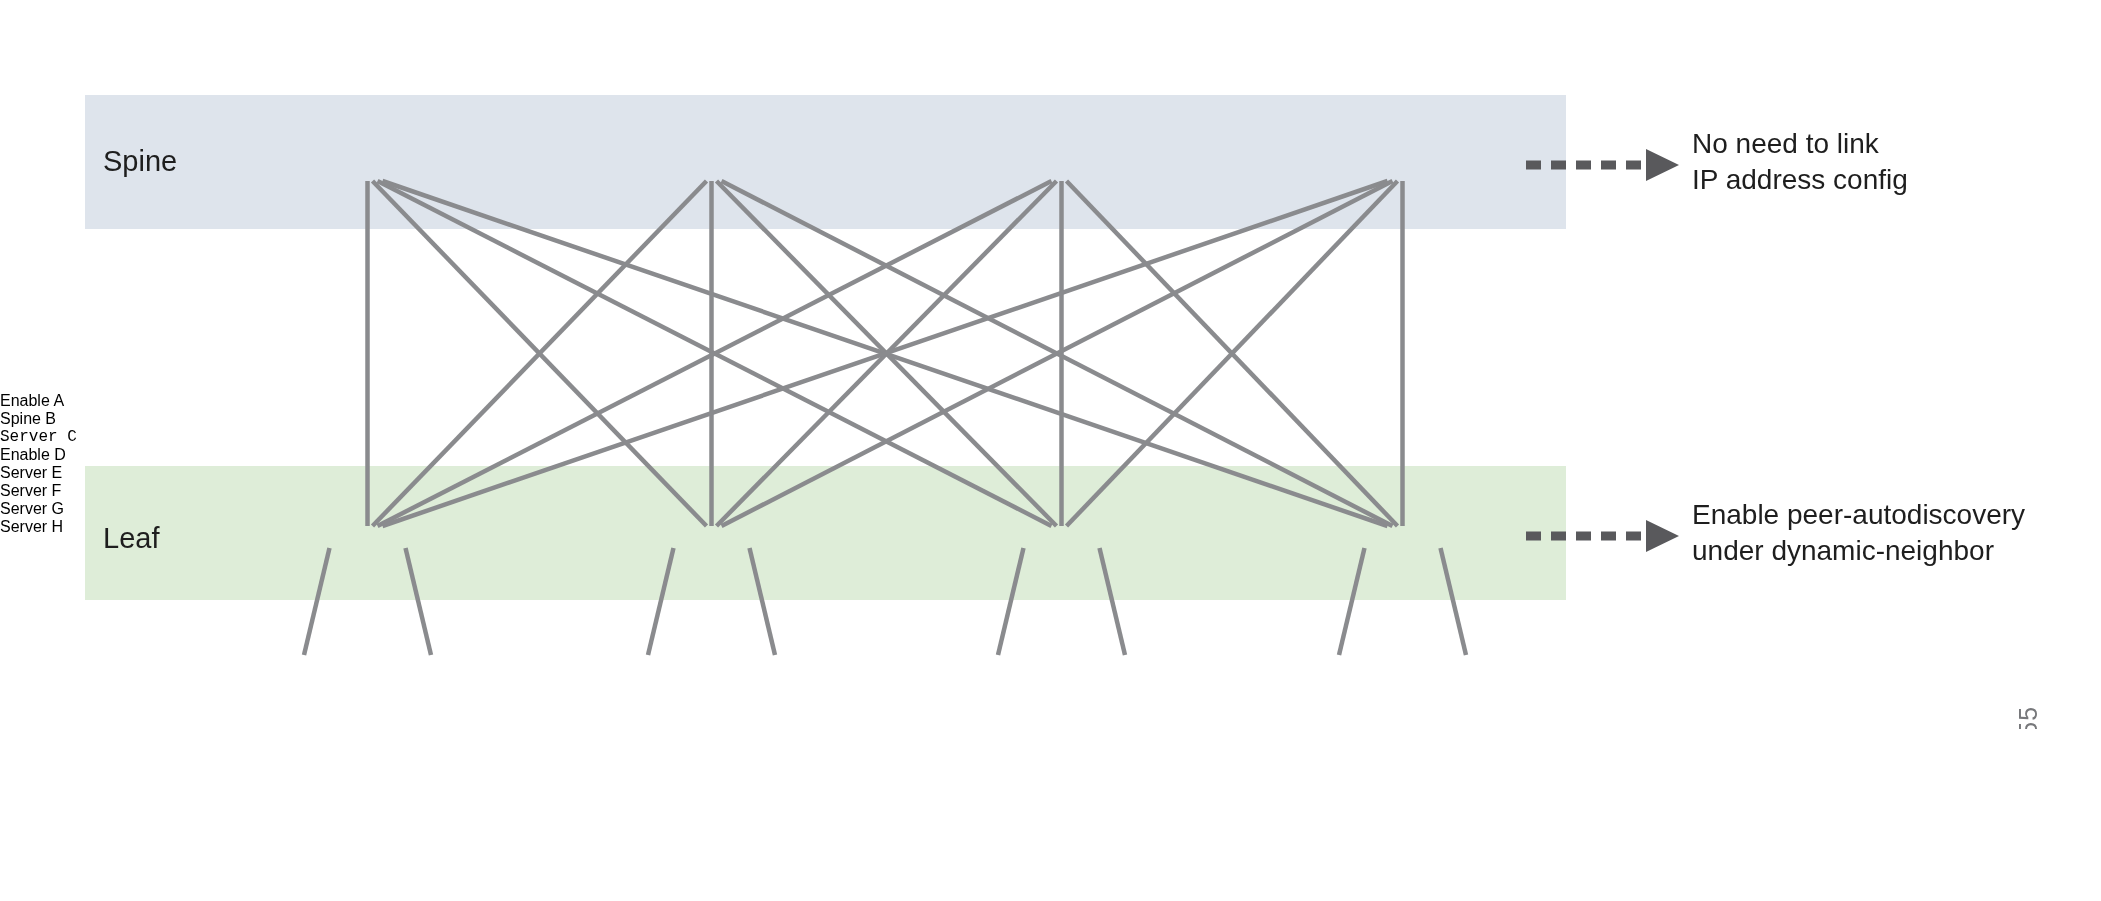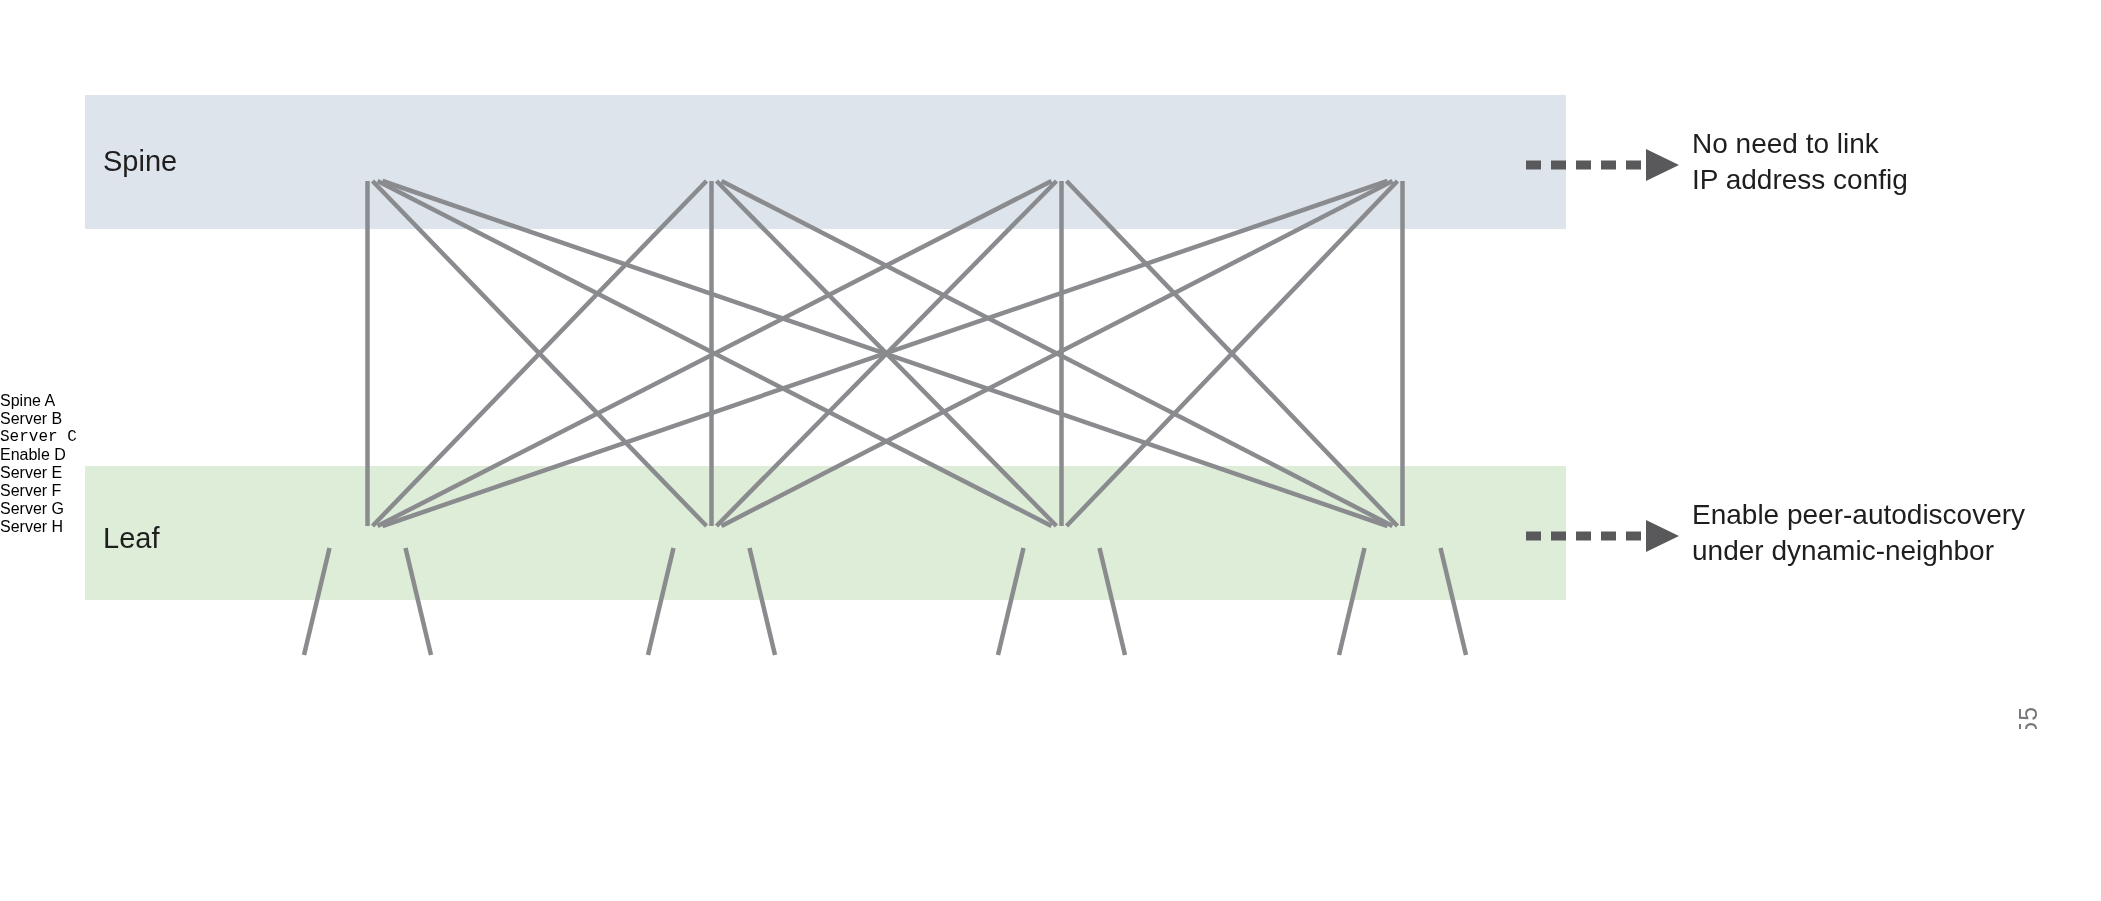--- a/index.html
+++ b/index.html
@@ -240,28 +240,28 @@
       <div style="left: 120px;"></div>
       <div style="left: 177px;"></div>
       <div></div>
     </div>
     <div style="left: 273px;">
       <div></div>
       <div class="led l1"></div>
       <div class="led l2"></div>
       <div></div>
     </div>
-    <div style="left: 209px;">Spine A</div>
+    <div style="left: 209px;">Enable A</div>
     <div style="left: 410px;">
       <div></div>
       <div class="led l1"></div>
       <div class="led l2"></div>
       <div></div>
     </div>
-    <div style="left: 346px;">Server B</div>
+    <div style="left: 346px;">Spine B</div>
     <div style="left: 617px;">
       <div></div>
       <div class="led l1"></div>
       <div class="led l2"></div>
       <div></div>
     </div>
     <div style="left: 553px; font-family: Liberation Mono, monospace;">Server C</div>
     <div style="left: 754px;">
       <div></div>
       <div class="led l1"></div>

